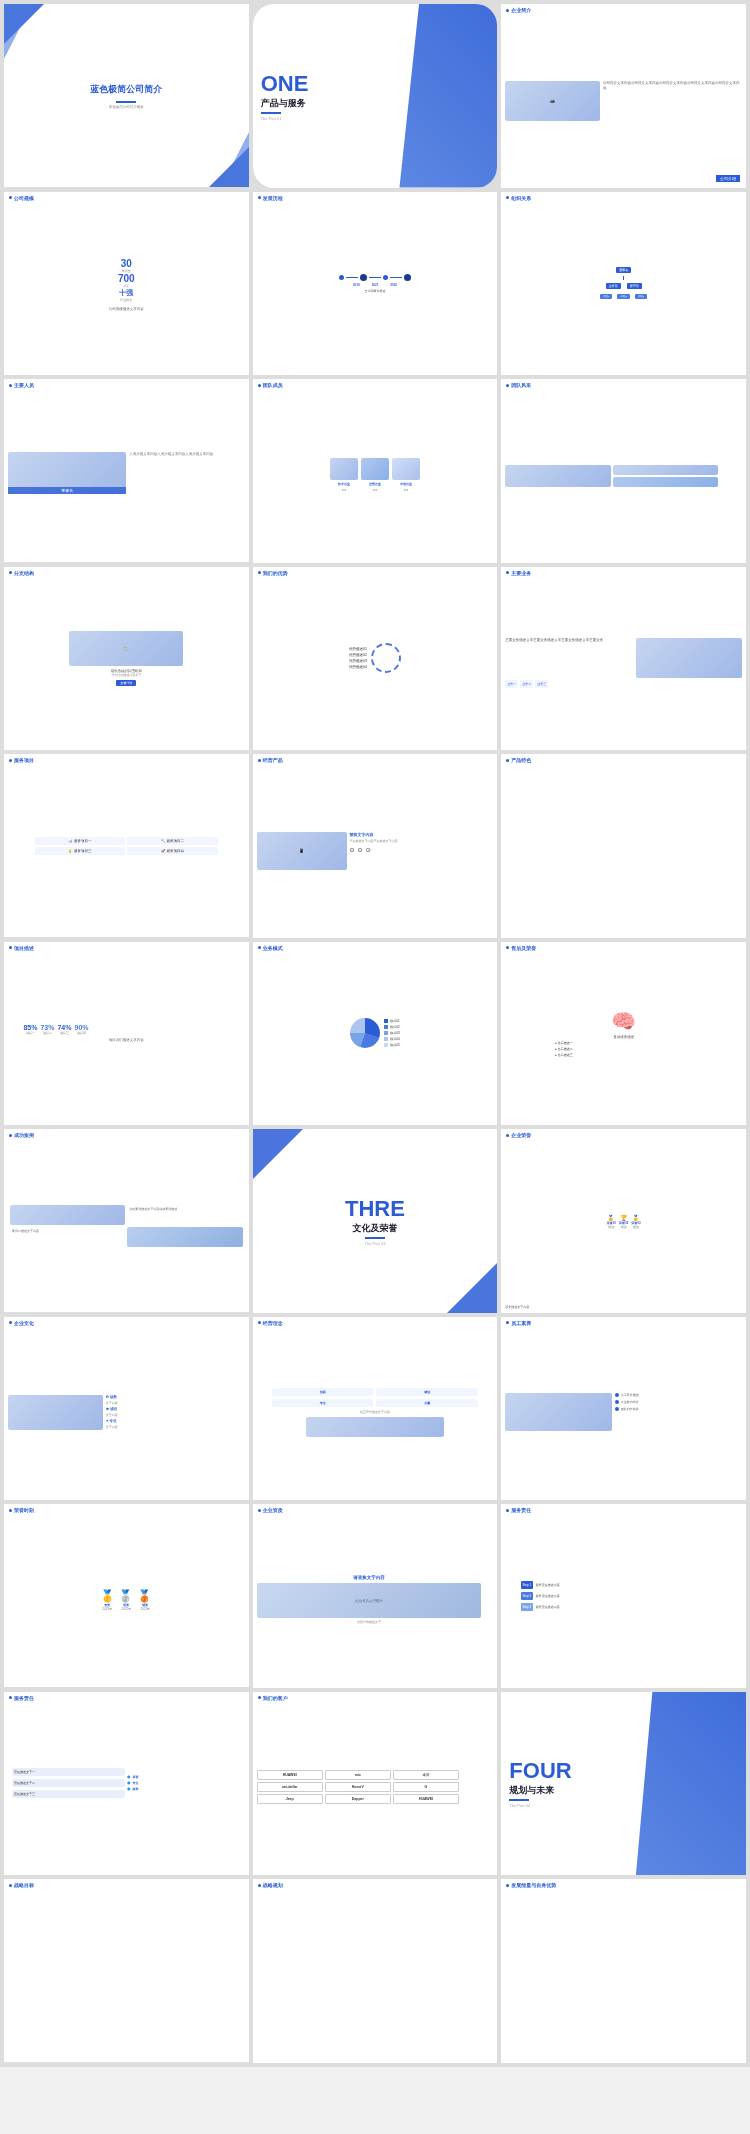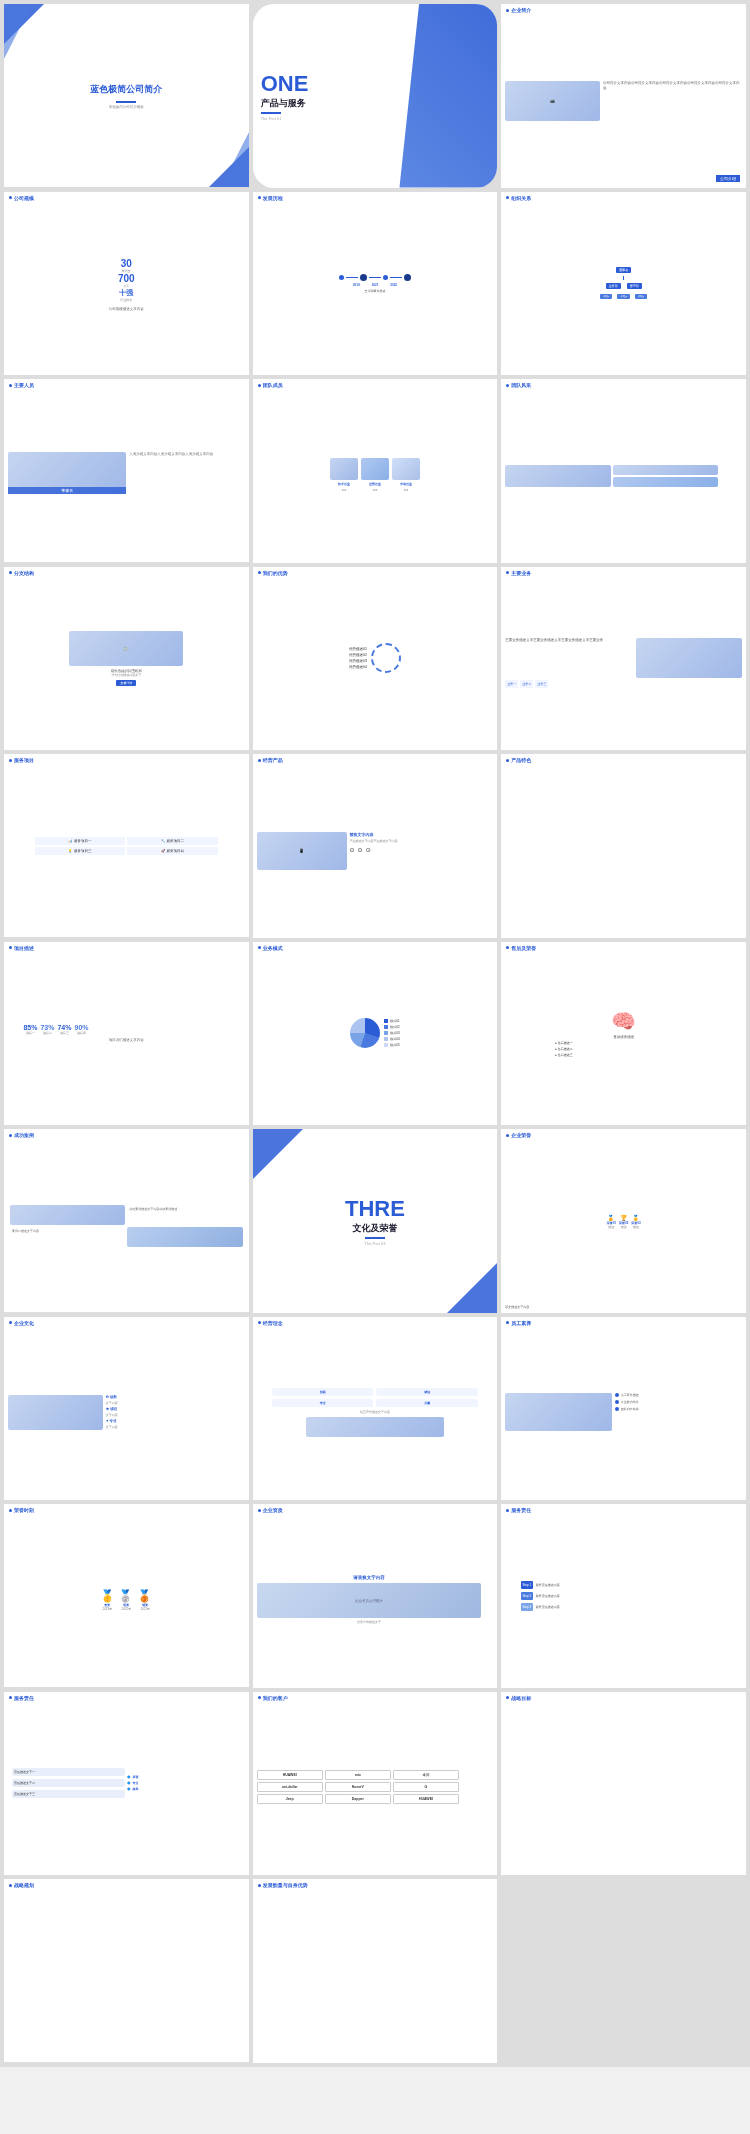--- a/index.html
+++ b/index.html
@@ -779,20 +779,29 @@
         <div class="logo-box">uni-dollar</div>
         <div class="logo-box">HomeV</div>
         <div class="logo-box">G</div>
         <div class="logo-box">Jeep</div>
         <div class="logo-box">Dapper</div>
         <div class="logo-box">HUAWEI</div>
       </div>
     </div>
   </div>
 
+  <div class="slide" style="background:white;">
+    <div class="poly-right" style="width:45%;clip-path:polygon(15% 0, 100% 0, 100% 100%, 0 100%);"></div>
+    <div class="center-wrap" style="align-items:flex-start;padding-left:8px;">
+      <div class="chapter-num">FOUR</div>
+      <div class="chapter-title">规划与未来</div>
+      <div class="blue-line"></div>
+      <div class="part-text">The Part 04</div>
+    </div>
+  </div>
 
   <div class="slide" style="padding:4px;">
     <div class="s-title">战略目标</div>
     <div class="center-wrap" style="flex-direction:row;gap:4px;">
       
       
       
     </div>
   </div>
 

